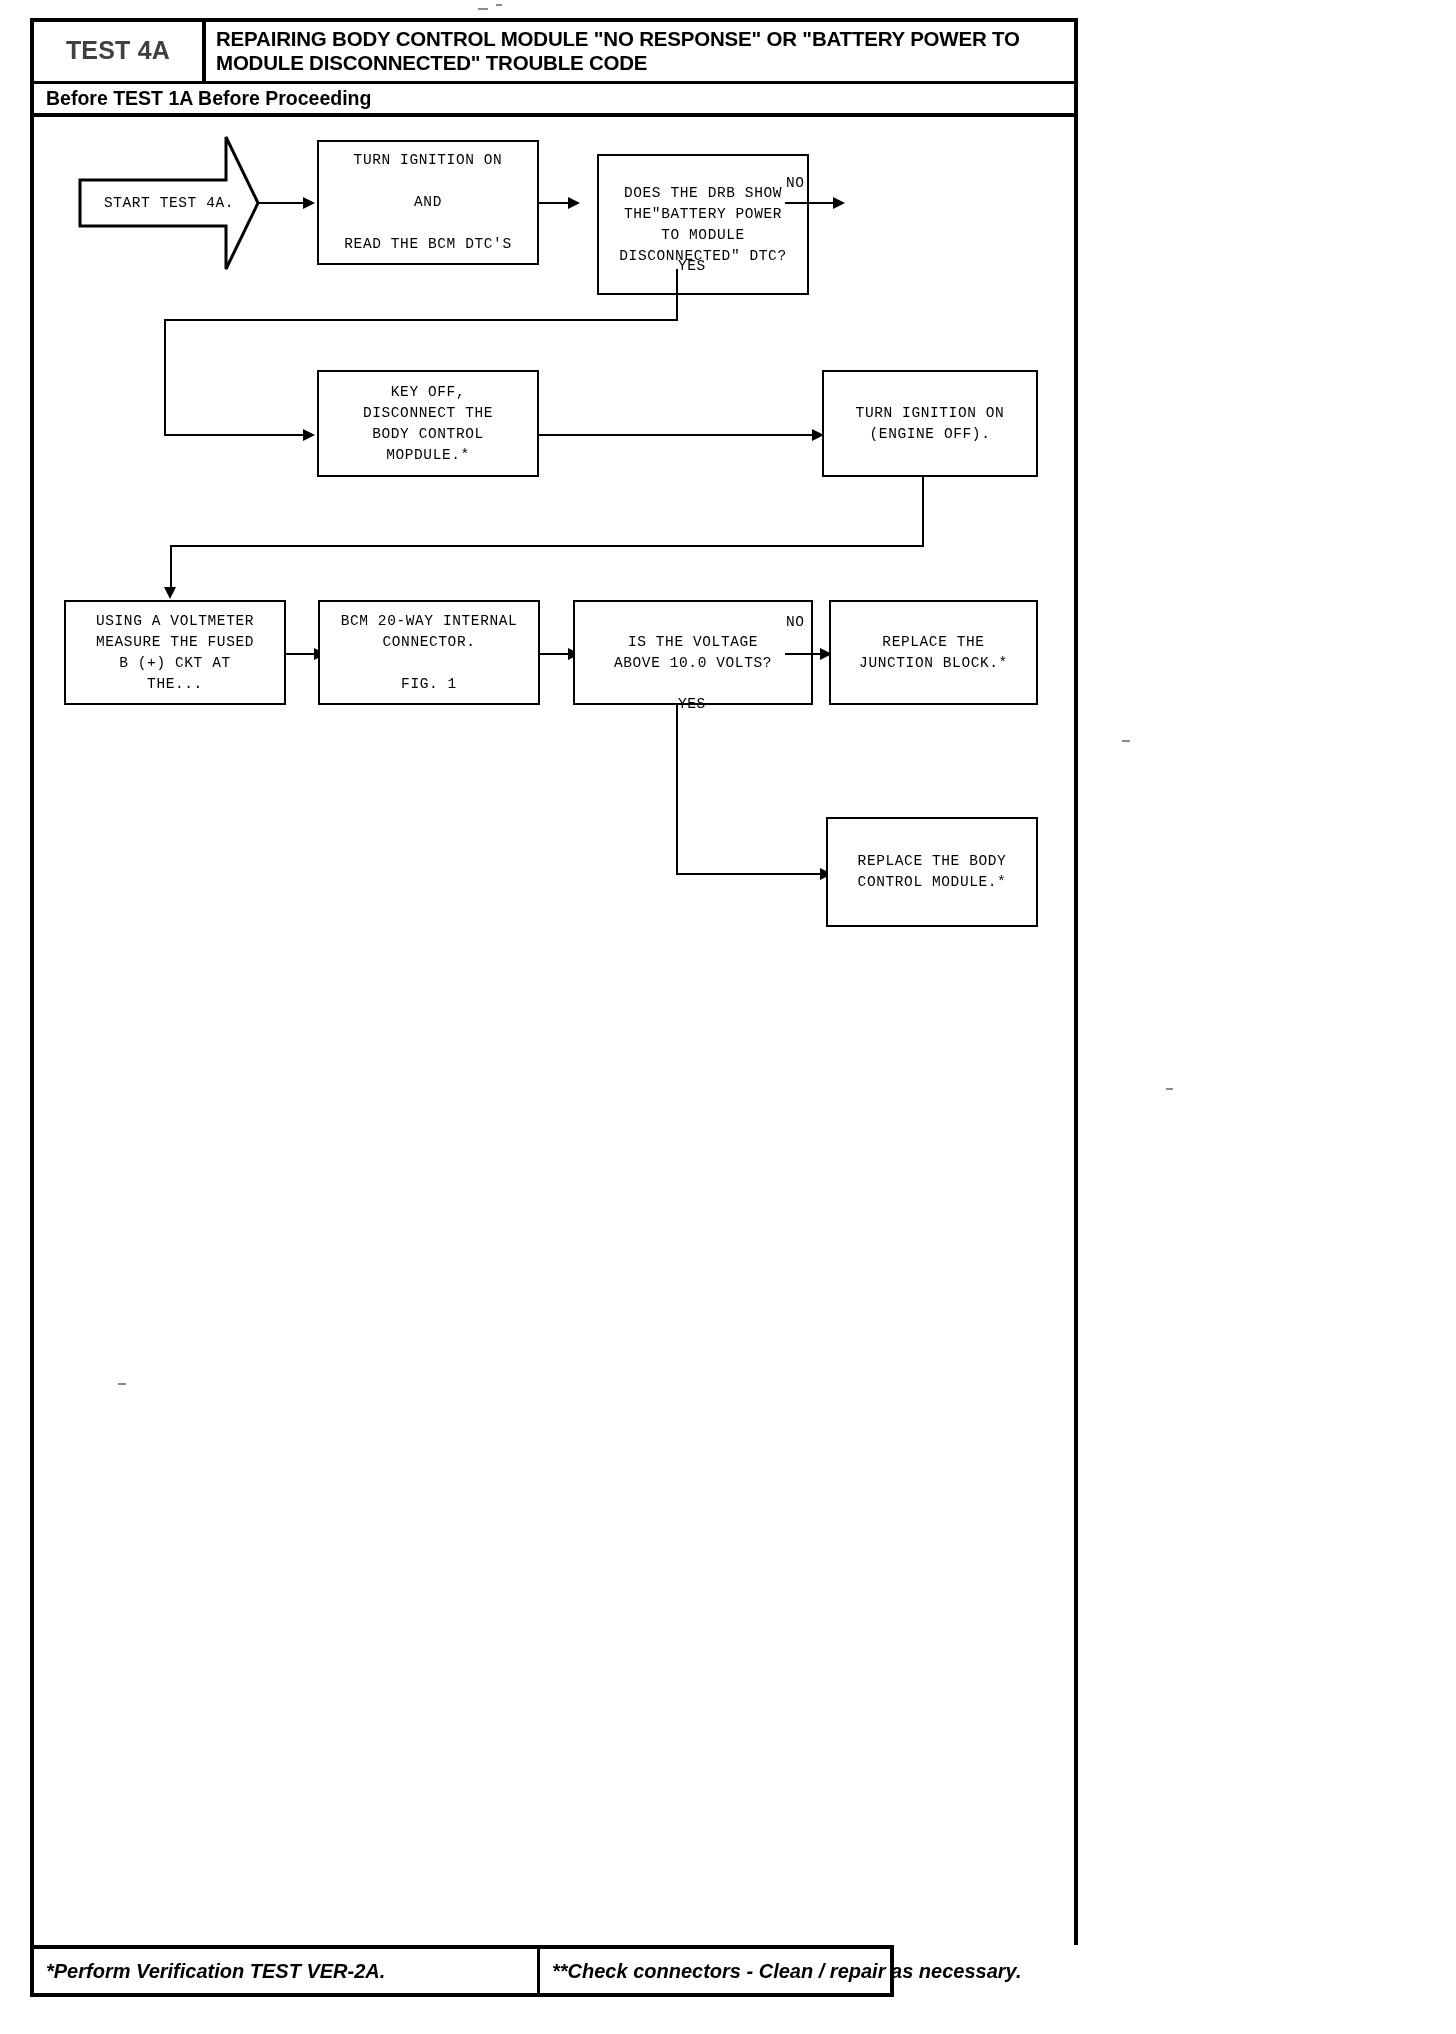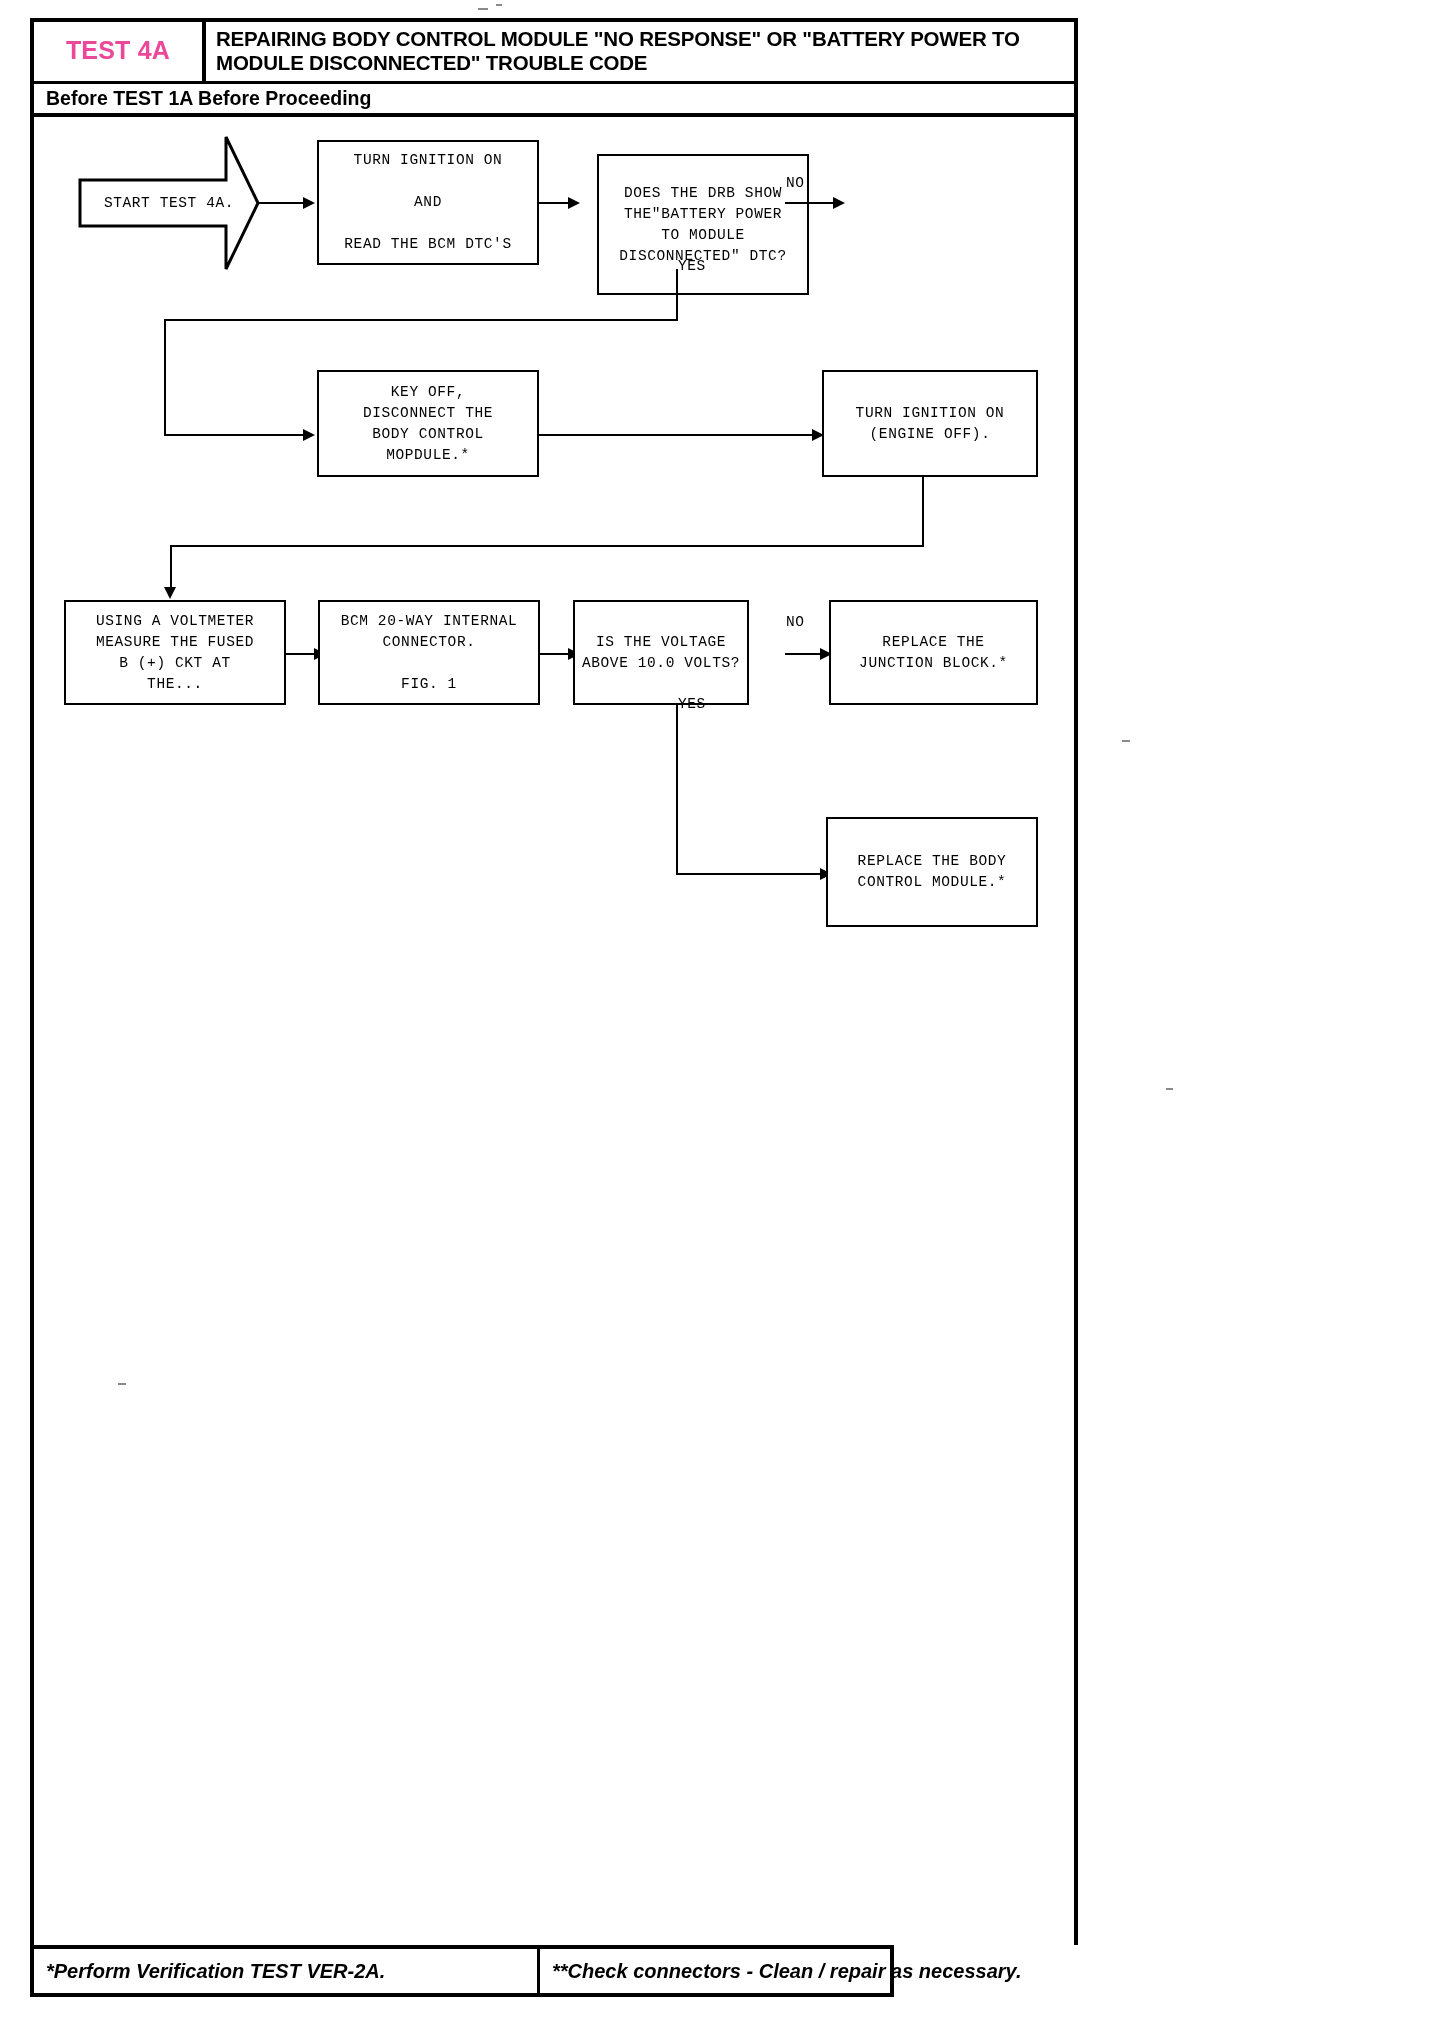--- a/index.html
+++ b/index.html
@@ -37,21 +37,21 @@
     display: flex;
     align-items: center;
     justify-content: center;
     padding: 8px 4px 10px 4px;
   }
   .test-cell-label {
     font-family: "Liberation Sans", sans-serif;
     font-weight: bold;
     font-size: 25px;
     letter-spacing: 0.2px;
-    color: #ec4899;
+    color: #404040;
   }
   .title-cell {
     flex: 1 1 auto;
     padding: 5px 8px 6px 10px;
   }
   .title-line {
     font-family: "Liberation Sans", sans-serif;
     font-weight: bold;
     font-size: 20.5px;
     line-height: 24px;
@@ -292,21 +292,21 @@
   <div class="node" style="left:318px;top:600px;width:222px;height:105px;">
     <span class="node-text">BCM 20-WAY INTERNAL
 CONNECTOR.
 
 FIG. 1</span>
   </div>
 
   <div class="hline" style="left:540px;top:653px;width:33px;"></div>
   <div class="arrowhead-r" style="left:568px;top:648px;"></div>
 
-  <div class="node" style="left:573px;top:600px;width:176px;height:105px;">
+  <div class="node" style="left:573px;top:600px;width:240px;height:105px;">
     <span class="node-text">IS THE VOLTAGE
 ABOVE 10.0 VOLTS?</span>
   </div>
 
   <div class="edge-label" style="left:786px;top:614px;">NO</div>
   <div class="hline" style="left:785px;top:653px;width:42px;"></div>
   <div class="arrowhead-r" style="left:820px;top:648px;"></div>
 
   <div class="node" style="left:829px;top:600px;width:209px;height:105px;align-items:center;">
     <span class="node-text">REPLACE THE

